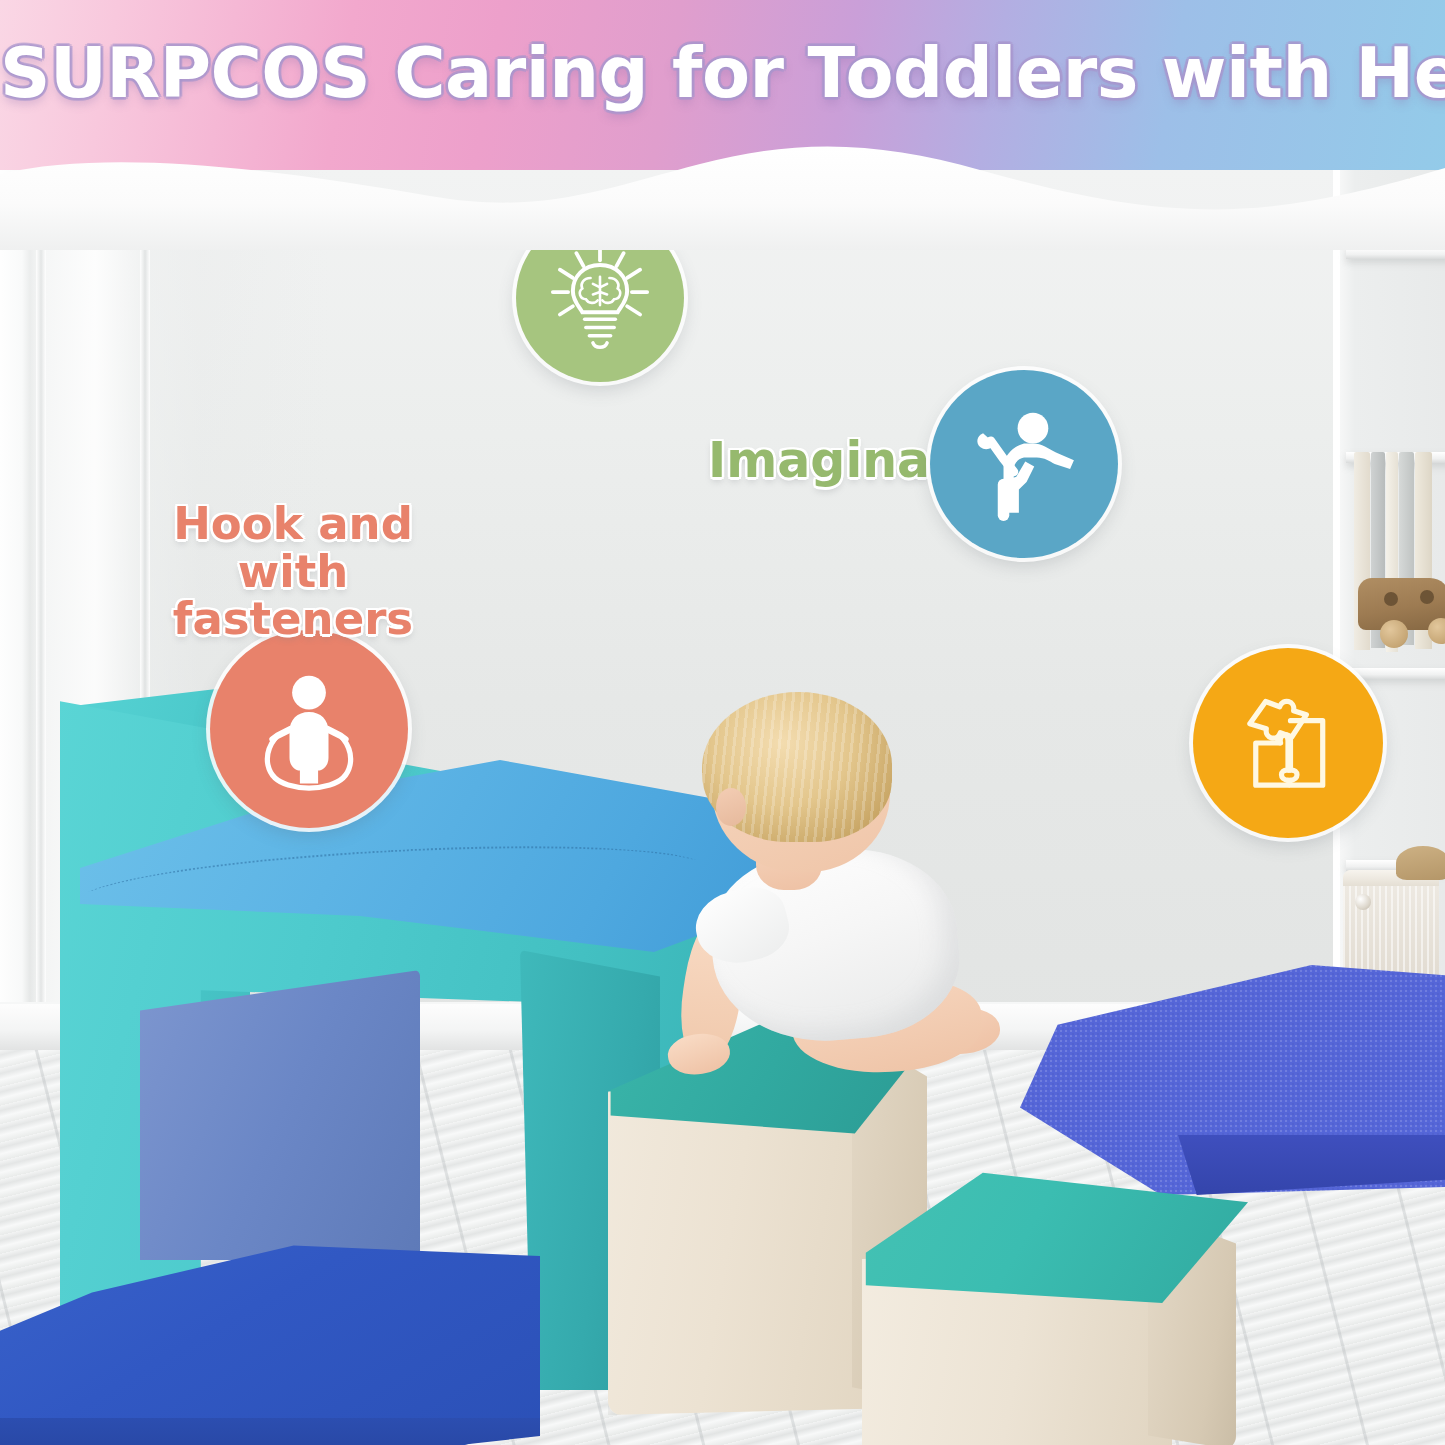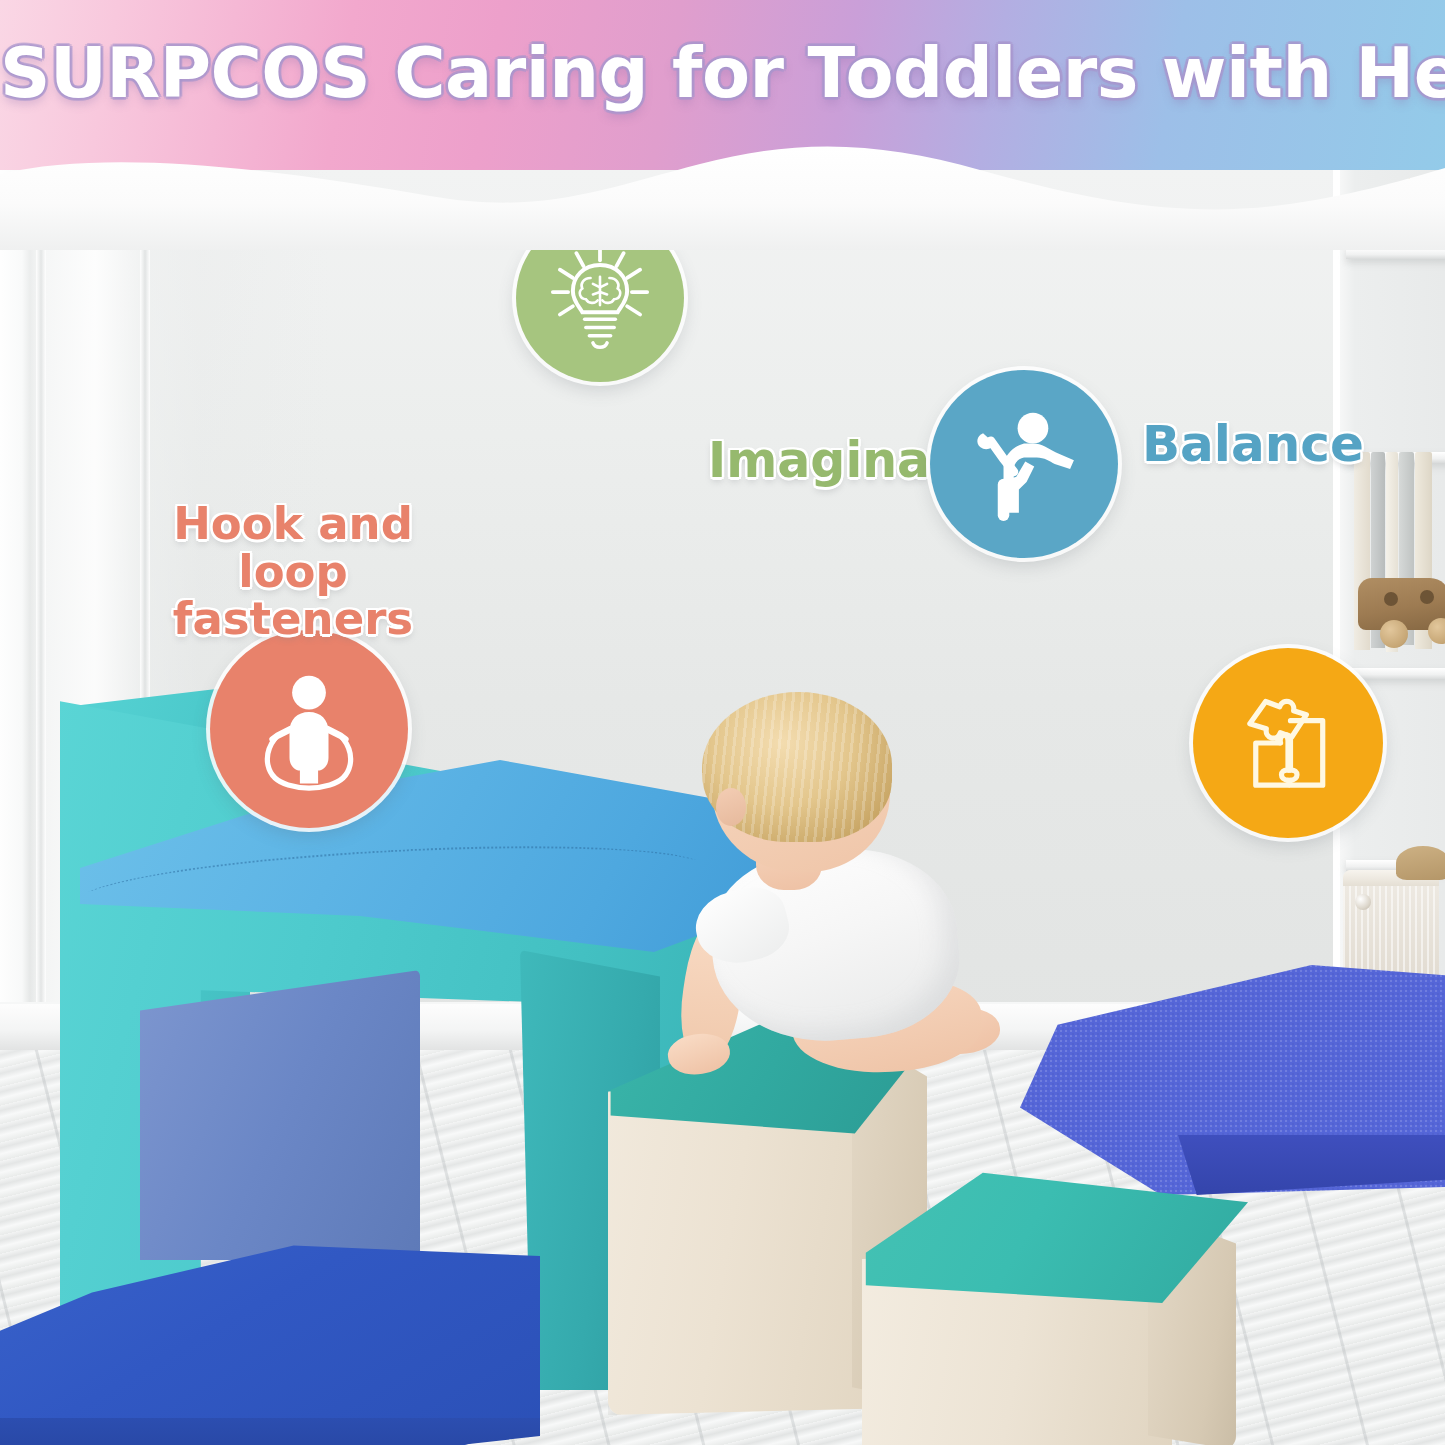--- a/index.html
+++ b/index.html
@@ -346,34 +346,33 @@
 
     <div class="badge-circle" style="left:210px; top:460px; width:198px; height:198px; background:#e8826b;">
       <svg width="130" height="130" viewBox="0 0 100 100">
         <circle cx="50" cy="22" r="13" fill="#ffffff"></circle>
         <path d="M50 37 C41 37 35 43 35 52 L35 72 C35 78 39 82 43 82 L43 92 L57 92 L57 82 C61 82 65 78 65 72 L65 52 C65 43 59 37 50 37 Z" fill="#ffffff"></path>
         <path d="M36 50 L26 55 L22 58" stroke="#ffffff" stroke-width="5" fill="none" stroke-linecap="round"></path>
         <path d="M64 50 L74 55 L78 58" stroke="#ffffff" stroke-width="5" fill="none" stroke-linecap="round"></path>
         <path d="M24 57 C14 70 16 88 34 93 C44 96 56 96 66 93 C84 88 86 70 76 57" stroke="#ffffff" stroke-width="4" fill="none" stroke-linecap="round"></path>
       </svg>
     </div>
-    <div class="badge-label" style="left:128px; top:330px; width:330px; text-align:center; font-size:45px; color:#e8826b;">Hook and loop
+    <div class="badge-label" style="left:128px; top:330px; width:330px; text-align:center; font-size:45px; color:#e8826b;">Hook and with
 fasteners</div>
 
     <div class="badge-circle" style="left:930px; top:200px; width:188px; height:188px; background:#5aa6c6;">
       <svg width="128" height="128" viewBox="0 0 100 100">
         <circle cx="57" cy="22" r="12" fill="#ffffff"></circle>
         <path d="M50 34 C42 36 36 42 34 50 L34 66 L42 66 L42 54 C42 50 45 46 50 45 L60 45 C66 45 70 48 74 50 L86 54 L89 47 L75 41 C69 38 64 34 57 34 Z" fill="#ffffff"></path>
         <path d="M38 62 L38 88 L46 88 L46 70 L52 64 L58 52 L51 48 L44 60 Z" fill="#ffffff"></path>
         <path d="M18 26 C13 28 12 34 16 37 C20 40 26 38 27 34" fill="#ffffff"></path>
         <path d="M24 32 L34 46 L42 56" stroke="#ffffff" stroke-width="7" fill="none" stroke-linecap="round"></path>
         <path d="M34 66 L34 90" stroke="#ffffff" stroke-width="9" fill="none" stroke-linecap="round"></path>
       </svg>
     </div>
-    <div class="badge-label" style="left:1142px; top:248px; font-size:50px; color:#55a3c4;">Balance</div>
 
     <div class="badge-circle" style="left:1193px; top:478px; width:190px; height:190px; background:#f5a815;">
       <svg width="124" height="124" viewBox="0 0 100 100">
         <g fill="none" stroke="#fff8e2" stroke-width="4.2" stroke-linejoin="round" stroke-linecap="round">
 
           <path d="M19 33 L33 16 L44 21 C47 14 57 17 55 25 L65 29 L52 46 L43 42 C40 49 30 46 32 38 Z" transform="rotate(-4 40 31)"></path>
 
           <path d="M24 50 L42 50 C40 42 50 41 50 48 L50 50 L50 68 L50 72 C43 71 43 80 50 80 L50 84 L24 84 Z"></path>
 
           <path d="M52 32 L78 32 L78 84 L52 84 L52 80 C59 80 59 71 52 72 L52 68 L52 50 L52 48 C52 41 42 42 44 50"></path>

